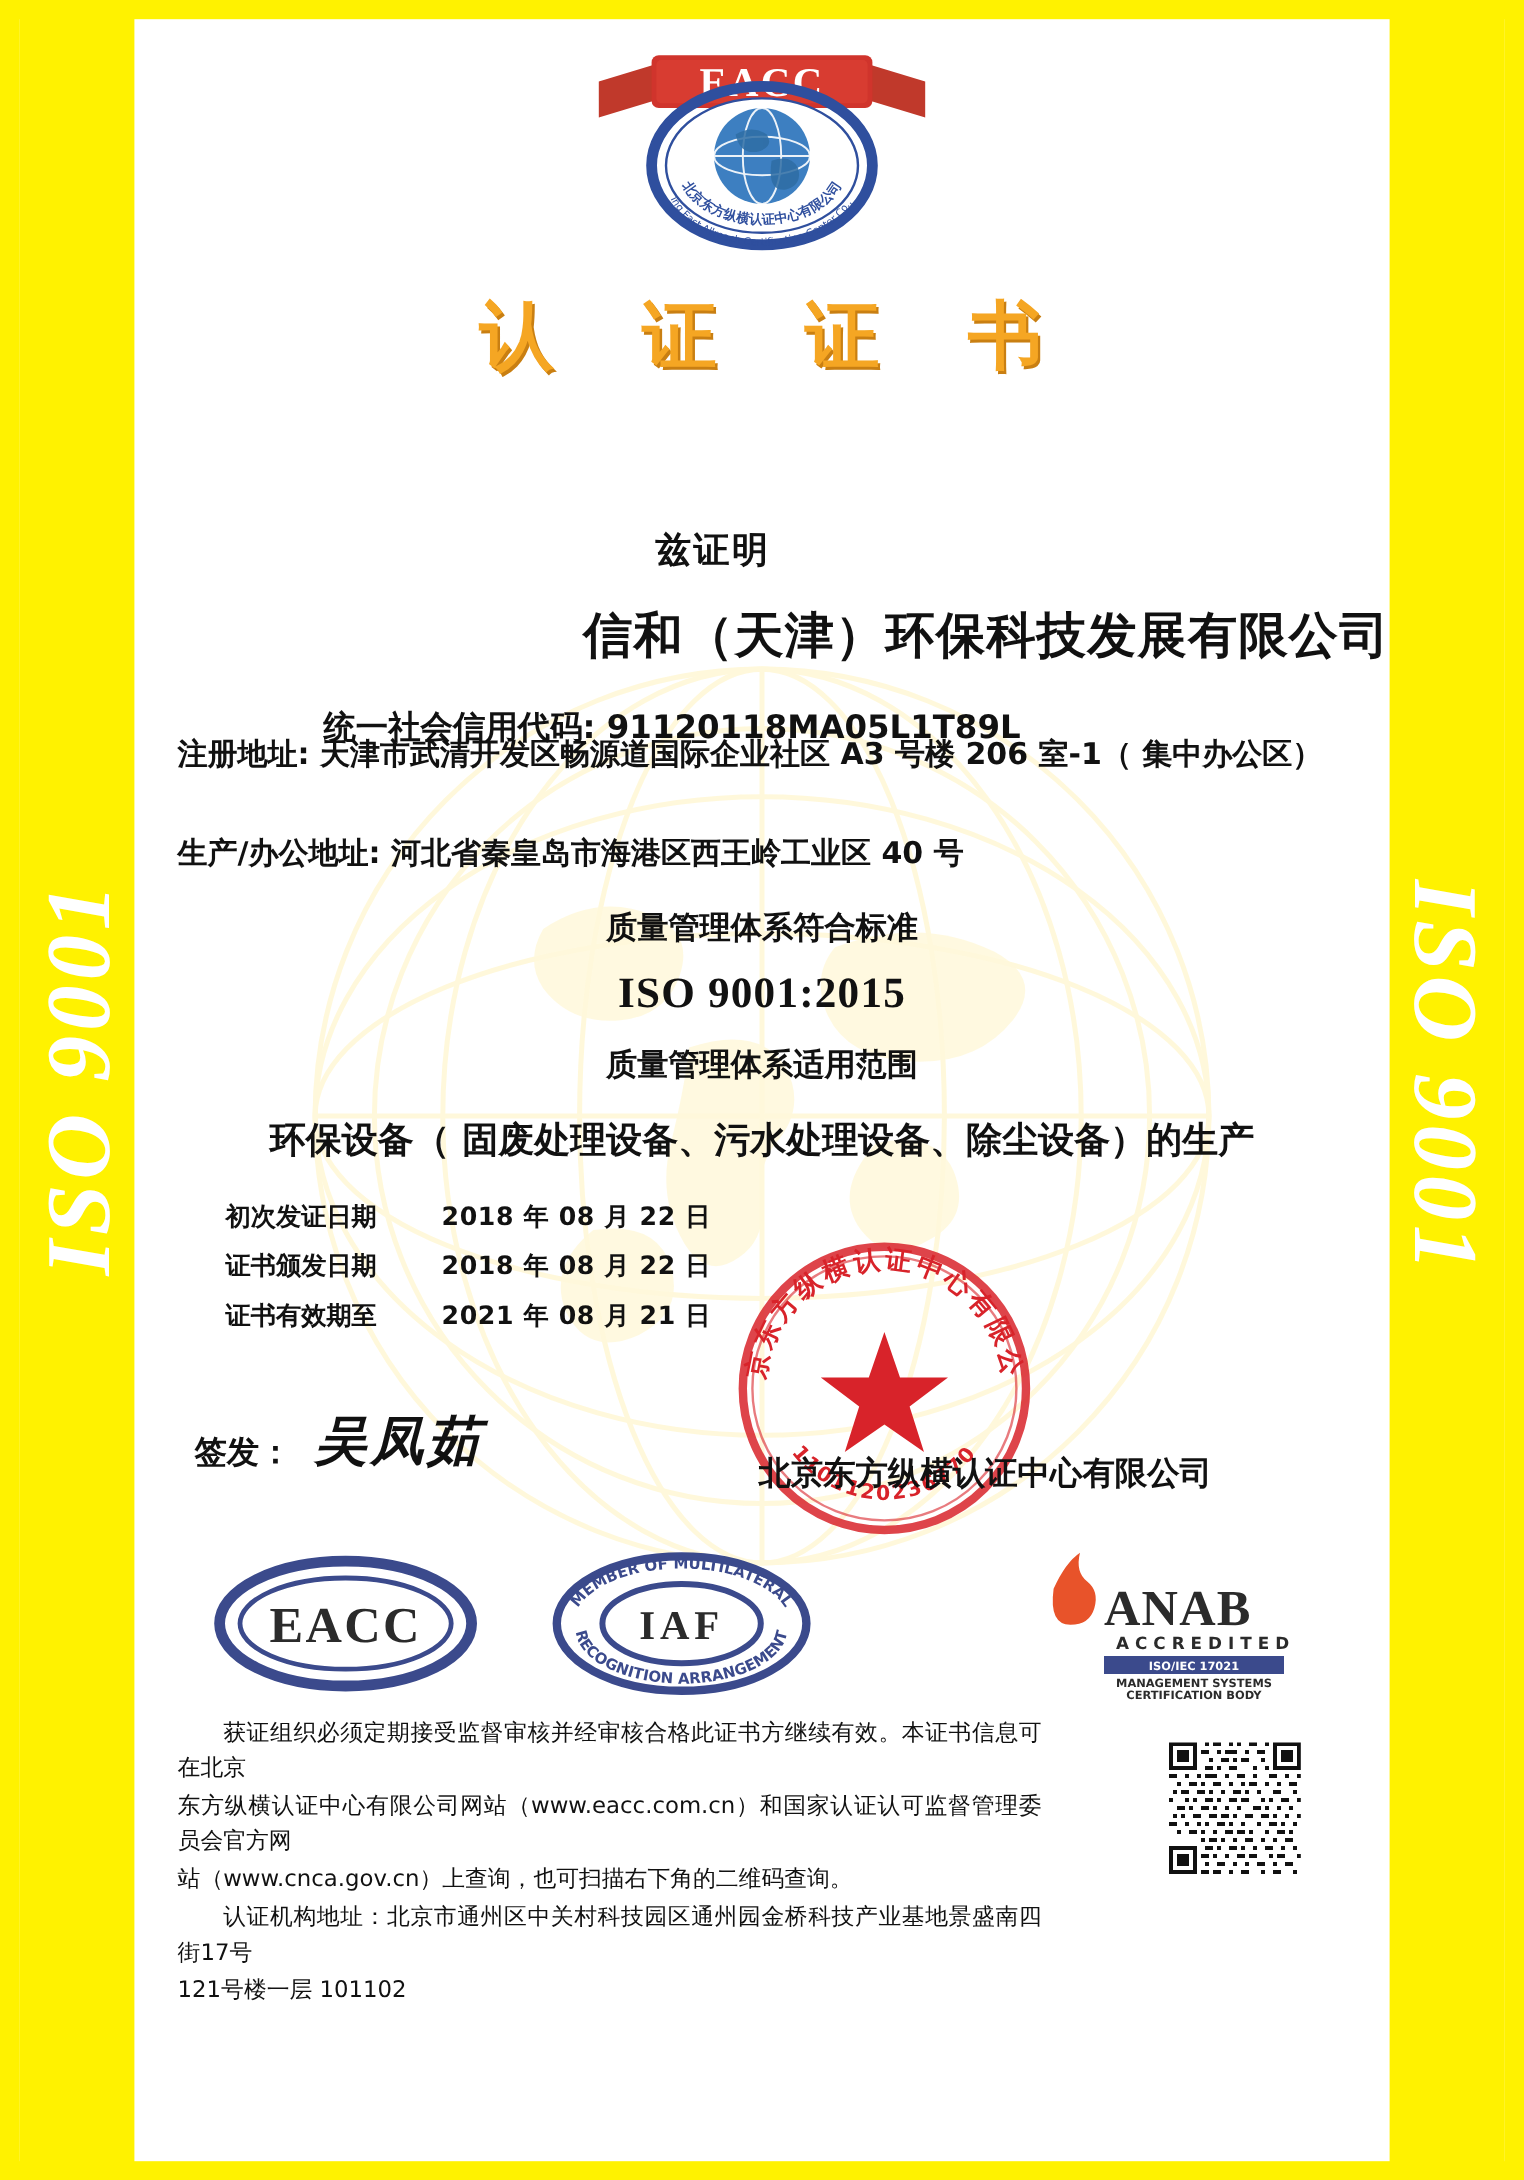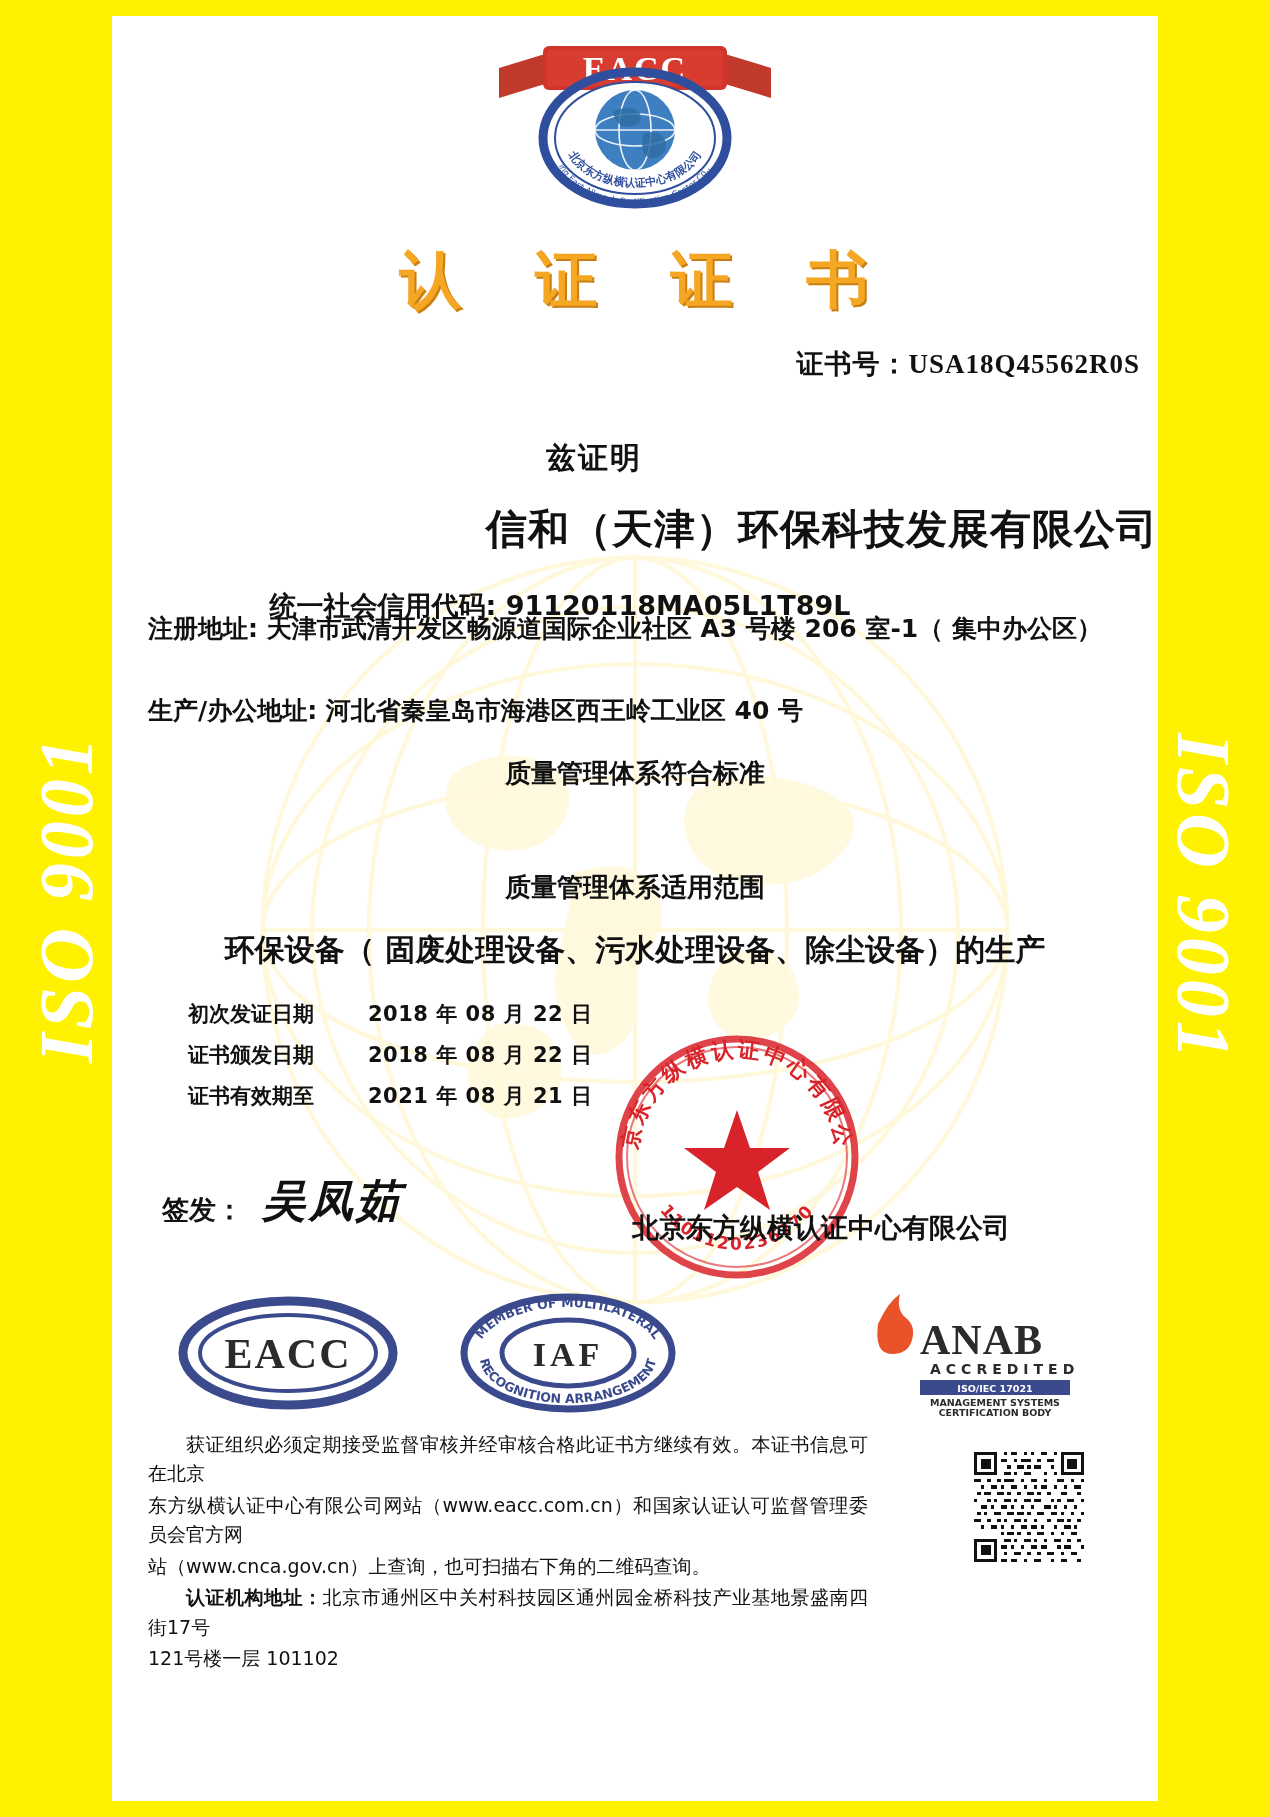--- a/index.html
+++ b/index.html
@@ -293,21 +293,21 @@
     top: 1430px;
     width: 720px;
     font-family: "DejaVu Sans", "Liberation Sans", sans-serif;
     font-size: 19px;
     line-height: 1.55;
     color: #111;
     text-align: justify;
   }
   .footer p { margin: 0 0 2px 0; }
   .footer .indent { text-indent: 38px; }
-  .footer b { font-weight: bold; }
+  .footer b { font-weight: normal; }
 
   .qr {
     position: absolute;
     right: 74px;
     top: 1452px;
     width: 110px;
     height: 110px;
   }
 </style>
 </head>
@@ -376,31 +376,29 @@
         <textPath href="#arcCn" startOffset="50%" text-anchor="middle">北京东方纵横认证中心有限公司</textPath>
       </text>
       <path id="arcEn" d="M74 140 A 80 56 0 0 0 226 140" fill="none"></path>
       <text font-family="DejaVu Sans, sans-serif" font-size="8.5" fill="#2F4F9E">
         <textPath href="#arcEn" startOffset="50%" text-anchor="middle">Beijing East Allreach Certification Center Co., Ltd.</textPath>
       </text>
     </svg>
 
     <div class="main-title">认 证 证 书</div>
 
-    <div class="cert-number">
-      <span>证书号：</span><span>USA18Q45562R0S</span>
-    </div>
 
     <div class="hereby">兹证明</div>
     <div class="company-name">信和（天津）环保科技发展有限公司</div>
     <div class="credit-code">统一社会信用代码: 91120118MA05L1T89L</div>
     <div class="addr addr-reg">注册地址: 天津市武清开发区畅源道国际企业社区 A3 号楼 206 室-1（ 集中办公区）</div>
     <div class="addr addr-prod">生产/办公地址: 河北省秦皇岛市海港区西王岭工业区 40 号</div>
 
     <div class="std-label">质量管理体系符合标准</div>
+    <div class="standard">ISO 9001:2015</div>
     <div class="scope-label">质量管理体系适用范围</div>
     <div class="scope-text">环保设备（ 固废处理设备、污水处理设备、除尘设备）的生产</div>
 
     <div class="dates">
       <div class="date-row">
         <span class="date-label">初次发证日期</span>
         <span class="date-value">2018 年 08 月 22 日</span>
       </div>
       <div class="date-row">
         <span class="date-label">证书颁发日期</span>

